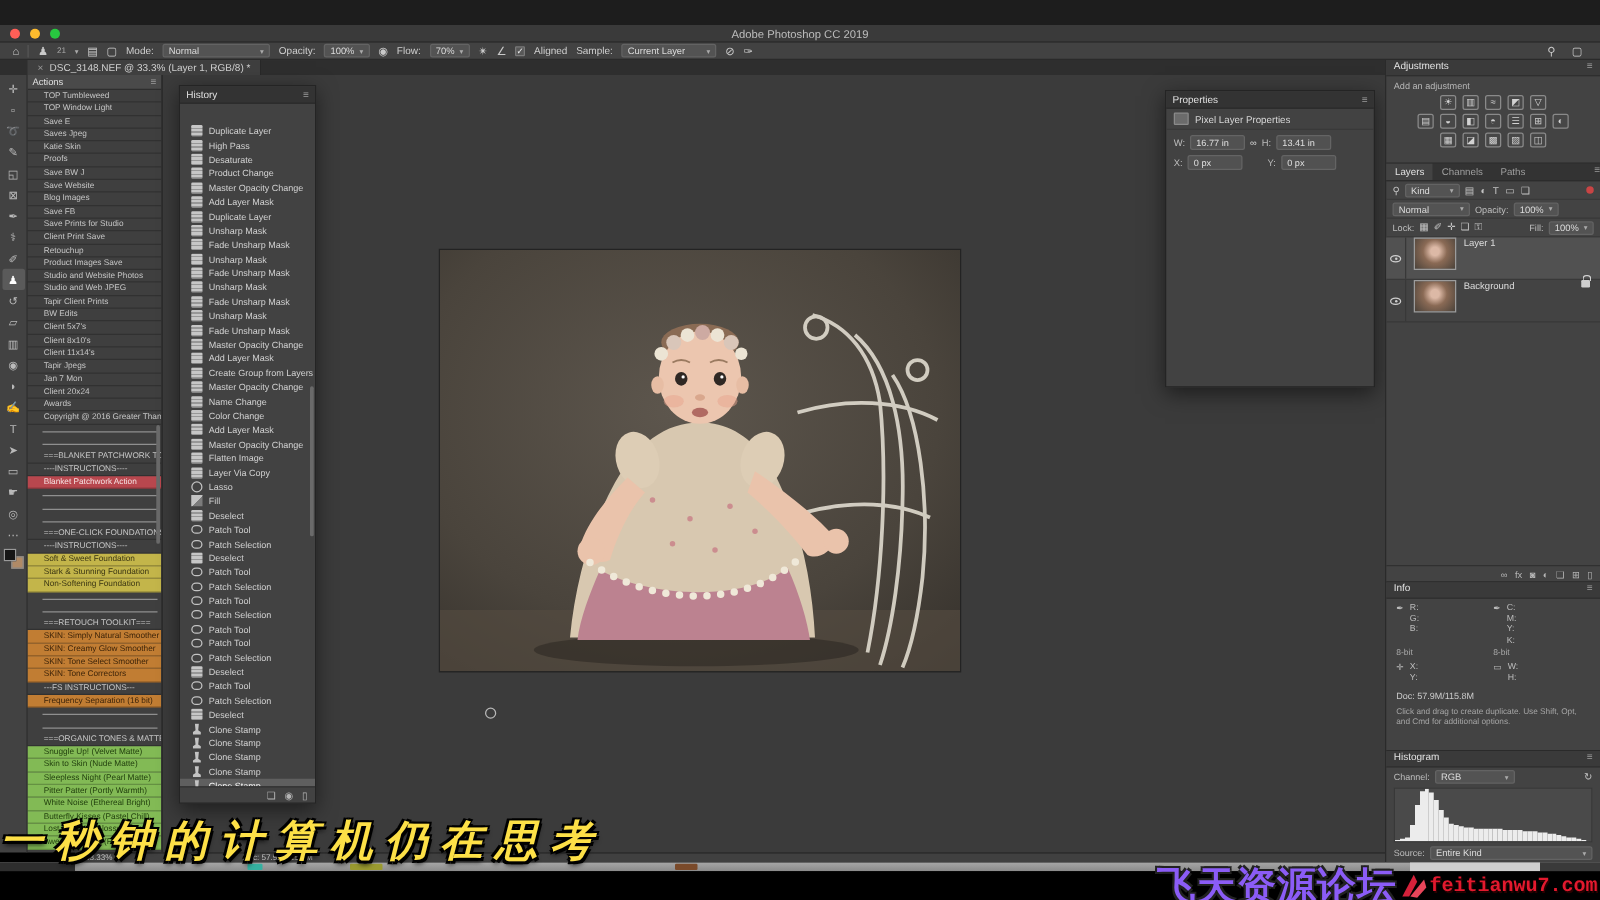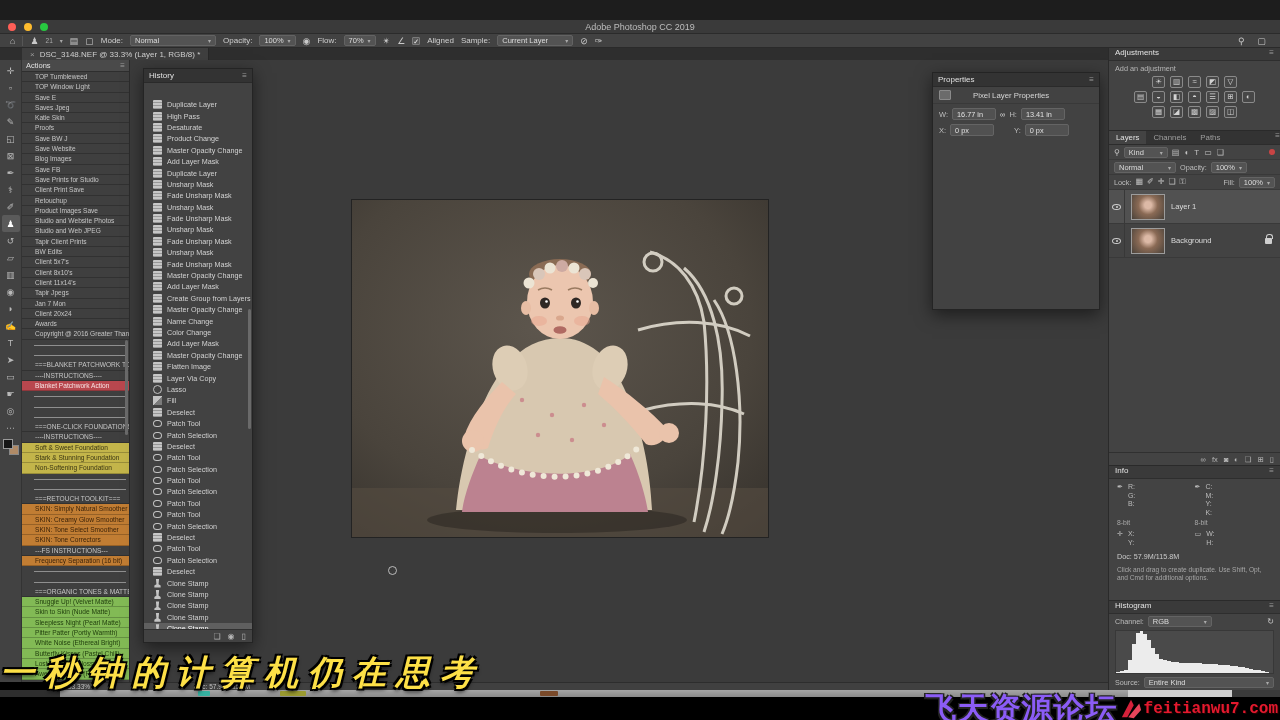--- a/index.html
+++ b/index.html
@@ -52,38 +52,38 @@
 .h-sel{background:#5f5f5f;color:#fff}
 .h-ico{width:9px;height:9px;margin:0 5px 0 9px;flex:none}
 .i-doc{background:repeating-linear-gradient(#c6c6c6 0 2px,#979797 2px 3px);border-radius:1px}
 .i-patch{border:1px solid #c3c3c3;border-radius:50% / 60%;height:7px;background:none}
 .i-stamp{background:#c3c3c3;clip-path:polygon(15% 100%,15% 78%,38% 62%,32% 0,68% 0,62% 62%,85% 78%,85% 100%)}
 .i-lasso{border:1px solid #c3c3c3;border-radius:50%;background:none}
 .i-fill{background:linear-gradient(135deg,#c3c3c3 55%,#7b7b7b 55%)}
 #history-foot{height:13px;border-top:1px solid #303030;display:flex;align-items:center;justify-content:flex-end;gap:7px;padding:0 6px;font-size:8px;color:#b5b5b5}
 #history-scroll{position:absolute;right:1px;top:240px;width:3px;height:120px;background:#6a6a6a;border-radius:2px}
 #properties-panel{left:932px;top:72px;width:168px;height:238px}
-#props-type{display:flex;align-items:center;gap:22px;height:17px;padding:0 6px;font-size:7.8px;color:#d6d6d6;border-bottom:1px solid #393939}
+#props-type{display:flex;align-items:center;gap:5px;height:17px;padding:0 6px;font-size:7.8px;color:#d6d6d6;border-bottom:1px solid #393939}
 .props-thumb{width:12px;height:10px;background:#6b6b6b;border:1px solid #8a8a8a;border-radius:1px}
 .prow{display:flex;align-items:center;gap:4px;padding:4px 6px 0 6px;font-size:7.5px;color:#bdbdbd}
 .vbox{background:#515151;border:1px solid #646464;border-radius:2px;height:12px;min-width:44px;font-size:7.3px;color:#e0e0e0;display:inline-flex;align-items:center;padding:0 4px}
 
 #right-dock{left:1108px;top:48px;width:172px;height:642px;background:#434343;border-left:1px solid #2a2a2a}
 .dock-sec{border-bottom:1px solid #2a2a2a;position:relative}
 .dhead{height:13px;display:flex;padding:0 6px;font-size:8px;color:#e2e2e2;background:#3a3a3a;border-bottom:1px solid #2e2e2e;gap:4px}
 #adj-sub{font-size:7.3px;color:#b5b5b5;padding:3px 6px 1px}
 .adj-row{display:flex;justify-content:center}
 .adj-ico{width:13px;height:12px;border:1px solid #8a8a8a;border-radius:2px;color:#d2d2d2;font-size:7.5px;line-height:10px;text-align:center;margin:1.5px 2.5px;background:#474747}
 .ltabs{display:flex;background:#333;height:14px;font-size:7.8px;color:#9e9e9e;border-bottom:1px solid #2c2c2c}
 .ltab{padding:0 7px;display:flex;align-items:center}
 .ltab.on{background:#434343;color:#e2e2e2}
 .lrow{display:flex;align-items:center;gap:4px;padding:0 5px;height:15px;font-size:7.3px;color:#bdbdbd;border-bottom:1px solid #393939}
 .licon{font-size:8px;color:#c3c3c3}
 .reddot{width:6px;height:6px;border-radius:50%;background:#c94444;margin-left:auto}
-.layer-row{display:flex;align-items:center;height:34px;border-bottom:1px solid #393939;font-size:7.6px;color:#dcdcdc}
+.layer-row{display:flex;height:34px;border-bottom:1px solid #393939;font-size:7.6px;color:#dcdcdc}
 .layer-sel{background:#515151}
 .eyebox{width:16px;display:flex;justify-content:center;border-right:1px solid #383838;align-self:stretch;align-items:center}
 .eye{width:9px;height:6px;border:1px solid #cfcfcf;border-radius:50%;position:relative}
 .eye::after{content:"";position:absolute;left:2.5px;top:1px;width:2.5px;height:2.5px;background:#cfcfcf;border-radius:50%}
 .lthumb{width:34px;height:26px;margin:0 6px;border:1px solid #9c9c9c;background:radial-gradient(circle at 50% 42%,#dcb9a6 0 16%,#8a6a55 45%,#4a423a 100%)}
 .padlock{width:7px;height:6px;background:#cfcfcf;border-radius:1px;position:relative;margin-left:auto;margin-right:8px}
 .padlock::before{content:"";position:absolute;left:1px;top:-4px;width:5px;height:4px;border:1px solid #cfcfcf;border-bottom:none;border-radius:3px 3px 0 0}
 #layers-foot{position:absolute;bottom:0;left:0;right:0;height:13px;border-top:1px solid #303030;display:flex;align-items:center;justify-content:flex-end;gap:6px;padding:0 6px;font-size:7.5px;color:#b5b5b5}
 
 .info-cols{display:flex;padding:4px 8px 0;font-size:7px;color:#bdbdbd}

